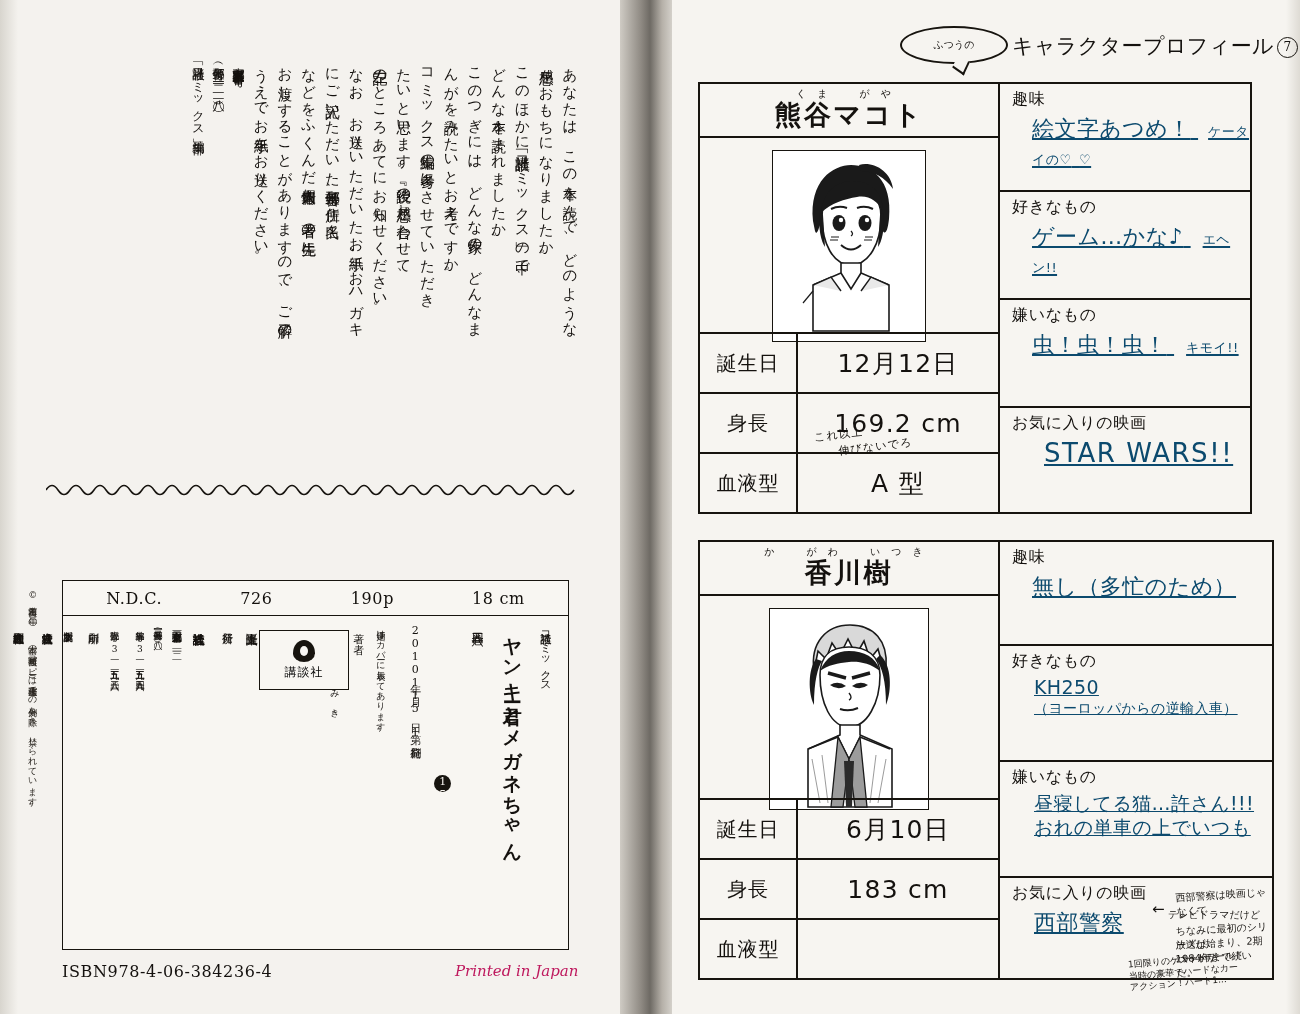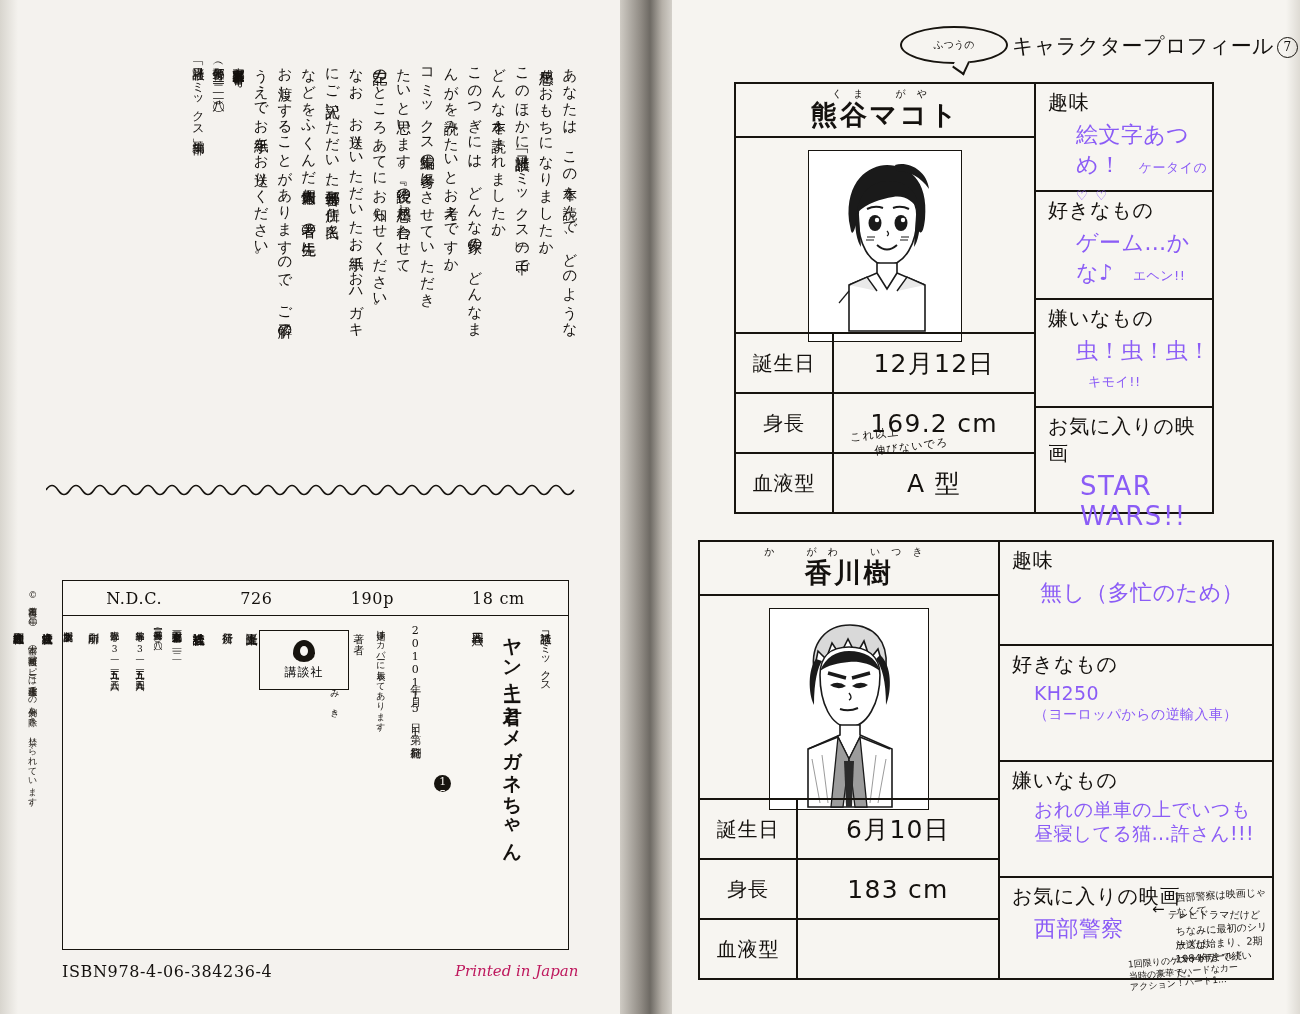--- a/index.html
+++ b/index.html
@@ -150,21 +150,21 @@
   .num-circle{
     display:inline-block;width:19px;height:19px;border:1.6px solid #17140f;
     border-radius:50%;font-size:12px;line-height:18px;text-align:center;
     vertical-align:2px;margin-left:3px;
   }
 
   .card{
     position:absolute;border:2px solid #17140f;background:#f7f5f1;
     box-sizing:border-box;
   }
-  #card1{left:698px;top:82px;width:480px;height:432px;margin-left:36px;}
+  #card1{left:698px;top:82px;width:554px;height:432px;}
   #card2{left:698px;top:540px;width:576px;height:440px;}
 
   .card-left{
     position:absolute;left:0;top:0;width:300px;height:100%;
     box-sizing:border-box;border-right:2px solid #17140f;
   }
   .card-right{
     position:absolute;left:300px;top:0;right:0;height:100%;
   }
   .name-area{
@@ -200,26 +200,26 @@
   .stat-val{
     flex:1;display:flex;align-items:center;justify-content:center;
     font-family:"DejaVu Sans",sans-serif;color:#14110e;
     font-size:25px;letter-spacing:0.05em;position:relative;
   }
   .hand{font-family:"DejaVu Sans",sans-serif;}
 
   .rrow{border-bottom:2px solid #17140f;position:relative;box-sizing:border-box;}
   .rrow:last-child{border-bottom:none;}
   .rlabel{
-    padding:5px 0 0 12px;font-size:20px;font-family:"DejaVu Serif",serif;
+    padding:5px 0 0 12px;font-size:16px;font-family:"DejaVu Serif",serif;
     color:#14110e;letter-spacing:0.04em;
   }
   .rvalue{
-    padding:4px 0 0 40px;font-size:22px;color:#8b5cf6;
-    font-family:"DejaVu Sans",sans-serif;letter-spacing:0.02em;
+    padding:4px 0 0 32px;font-size:22px;color:#0c4a6e;
+    font-family:"DejaVu Sans",sans-serif;letter-spacing:0.02em;text-decoration:underline;
   }
   .rvalue.two{line-height:1.25;font-size:19px;padding-left:18px;margin-left:16px;}
   .annot{
     position:absolute;font-size:11px;color:#14110e;
     font-family:"DejaVu Sans",sans-serif;line-height:1.2;
   }
   .annot.rot{transform:rotate(-7deg);}
   .mini{
     position:absolute;font-size:10px;color:#14110e;
     font-family:"DejaVu Sans",sans-serif;
@@ -511,22 +511,22 @@
       <div class="rrow" style="height:116px;">
         <div class="rlabel">好きなもの</div>
         <div class="rvalue two">
           <div>KH250</div>
           <div style="font-size:14px;">（ヨーロッパからの逆輸入車）</div>
         </div>
       </div>
       <div class="rrow" style="height:116px;">
         <div class="rlabel">嫌いなもの</div>
         <div class="rvalue two">
+          <div>昼寝してる猫…許さん!!!</div>
           <div>おれの単車の上でいつも</div>
-          <div>昼寝してる猫…許さん!!!</div>
         </div>
       </div>
       <div class="rrow" style="height:104px;position:relative;">
         <div class="rlabel">お気に入りの映画</div>
         <div class="rvalue" style="padding-left:34px;">西部警察</div>
         <span class="mini" style="left:152px;top:22px;font-size:15px;">←</span>
         <span class="mini" style="left:168px;top:30px;">テレビドラマだけど</span>
         <span class="mini" style="left:176px;top:10px;transform:rotate(-4deg);">西部警察は映画じゃなくて</span>
         <span class="mini" style="left:176px;top:44px;transform:rotate(-3deg);">ちなみに最初のシリーズは</span>
         <span class="mini" style="left:176px;top:58px;transform:rotate(-3deg);">放送が始まり、2期パートが</span>

